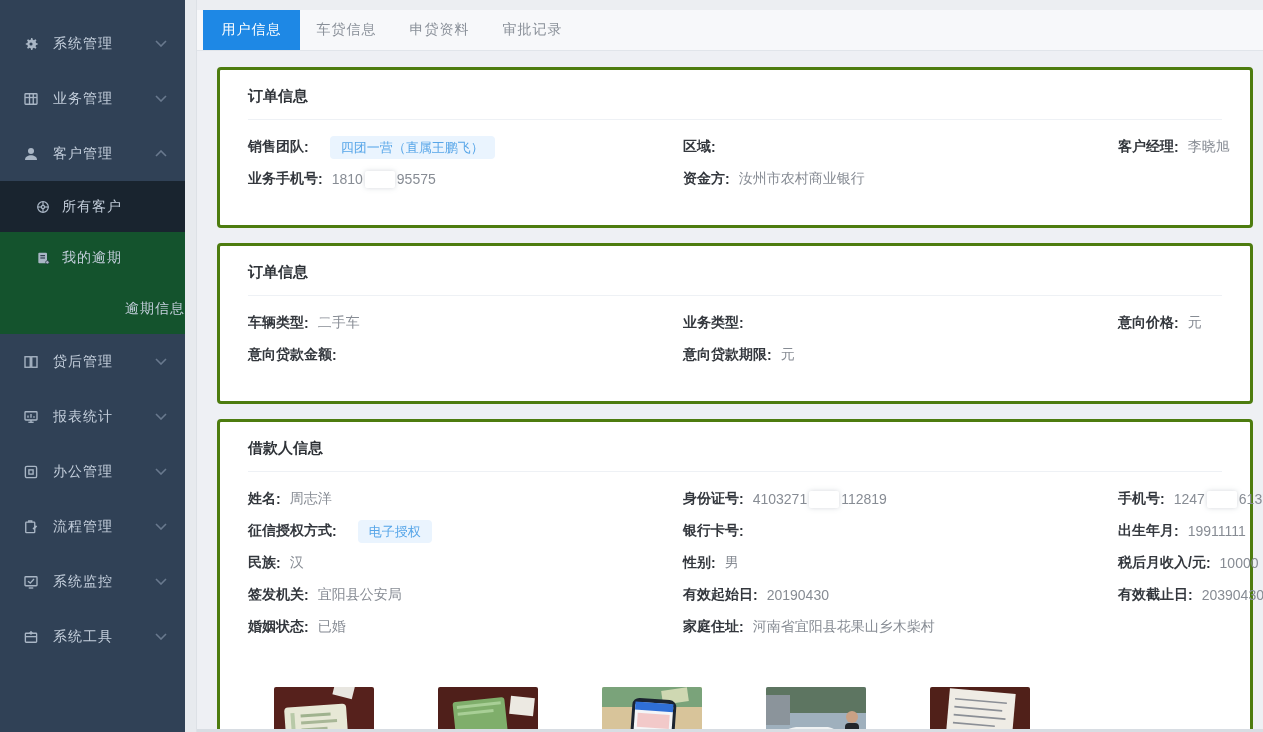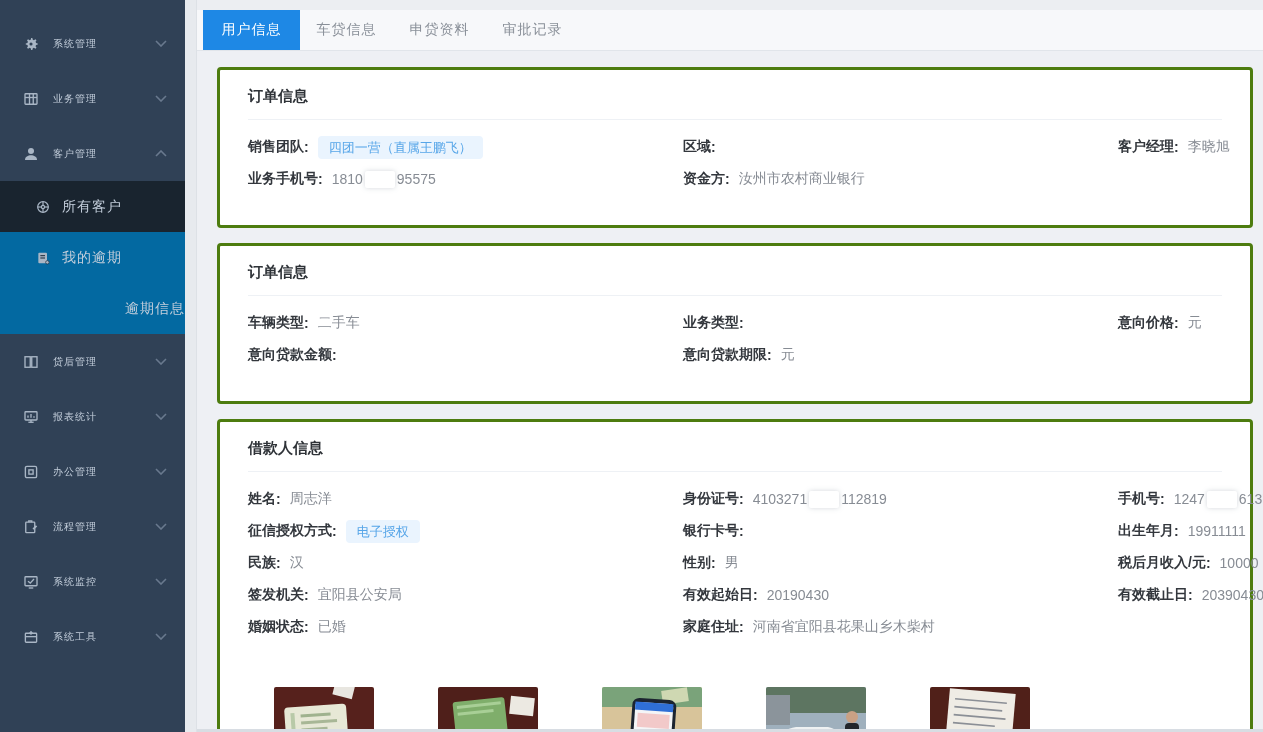--- a/index.html
+++ b/index.html
@@ -2,26 +2,26 @@
 <html><head>
 <meta charset="utf-8">
 <style>
   * { margin:0; padding:0; box-sizing:border-box; }
   html,body { width:1263px; height:732px; overflow:hidden; }
   body { font-family:"Liberation Sans","DejaVu Sans",sans-serif; background:#eef0f4; }
   .app { display:flex; width:1263px; height:732px; }
 
   
   .sidebar { width:185px; flex-shrink:0; background:#304156; padding-top:16px; color:#c3cedb; }
-  .side-item { height:55px; display:flex; align-items:center; padding:0 18px 0 22px; font-size:10px; cursor:pointer; }
+  .side-item { height:55px; display:flex; align-items:center; padding:0 18px 0 22px; font-size:14px; cursor:pointer; }
   .side-item .ic { width:18px; height:18px; color:#a9b6c5; flex-shrink:0; }
   .side-item .lbl { flex:1; margin-left:13px; letter-spacing:1px; }
   .chev { width:12px; height:7px; flex-shrink:0; }
   .chev.up { transform:rotate(180deg); }
-  .submenu { background:#0369a1;font-family:Liberation Mono, monospace; }
+  .submenu { background:#14532d;font-family:Liberation Mono, monospace; }
   .sub-item { height:51px; display:flex; align-items:center; padding-left:35px; font-size:14px; cursor:pointer; }
   .sub-item.active { background:#19242f; }
   .sub-item .ic { width:16px; height:16px; color:#a9b6c5; flex-shrink:0; }
   .sub-item .lbl { margin-left:11px; letter-spacing:1px; }
   .sub-item.noicon { padding-left:58px;justify-content:flex-end; }
 
   
   .gutter { width:12px; flex-shrink:0; background:#e7eaee; border-right:1px solid #dde1e6; }
 
   
@@ -32,21 +32,21 @@
   .tab.active { width:97px; background:#1e88e5; color:#ffffff; }
   .content { flex:1; overflow:hidden; padding:16px 10px 0 20px; }
 
   .card { background:#ffffff; border:3px solid #4d7c0f; border-radius:4px; margin-bottom:15px; padding:0 28px; }
   .card-title { font-size:15px; font-weight:700; color:#2f3338; padding:17px 0 13px; border-bottom:1px solid #eef1f5; }
   .fields { display:grid; grid-template-columns:435px 435px 1fr; padding:11px 0 30px; }
   .field { height:32px; display:flex; align-items:center; font-size:14px; white-space:nowrap; }
   .field .lb { font-weight:700; color:#33373d; }
   .field .vl { color:#878c94; margin-left:9px; }
   .redact { display:inline-block; width:30px; height:17px; background:#ffffff; box-shadow:0 0 5px rgba(130,140,155,0.35); border-radius:2px; vertical-align:-4px; margin:0 2px; }
-  .tag { display:inline-block; background:#eaf4fe; color:#56a5e8; font-size:13px; line-height:1; padding:5px 11px; border-radius:4px; margin-left:9px; cursor:pointer; }
+  .tag { display:inline-block; background:#eaf4fe; color:#56a5e8; font-size:13px; line-height:1; padding:5px 11px; border-radius:4px; margin-left:21px; cursor:pointer; }
 
   .photos { display:flex; gap:64px; padding:14px 0 0 26px; }
   .photo { width:100px; text-align:center; }
   .photo svg { width:100px; height:96px; display:block; border-radius:2px; }
 
   .hscroll { position:absolute; left:0; right:0; bottom:0; height:3px; background:#d8dde3; }
 </style>
 </head>
 <body>
 

